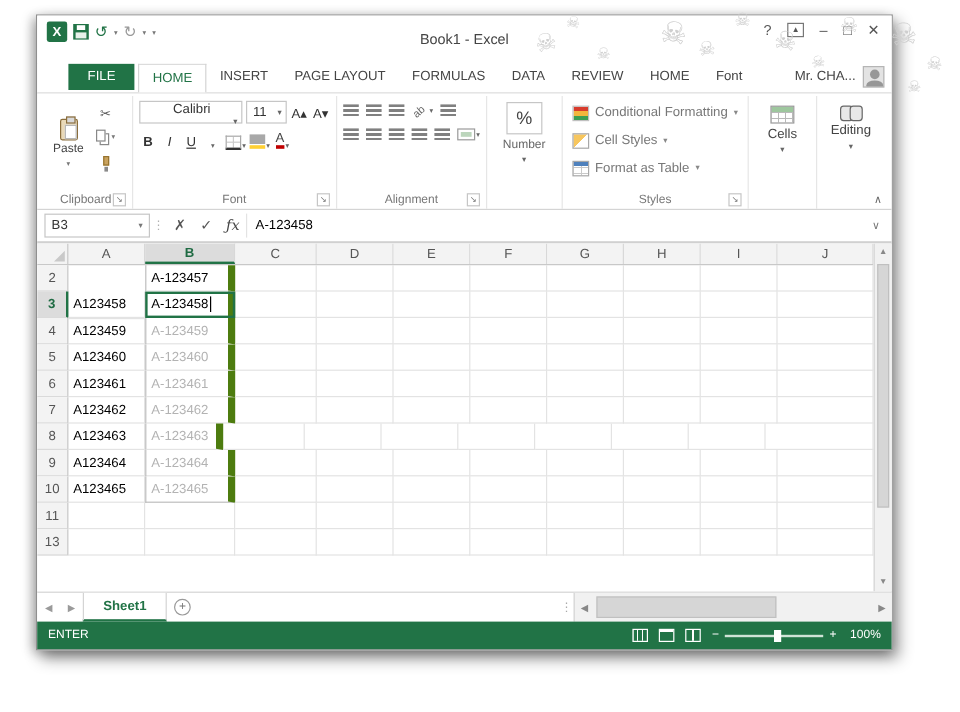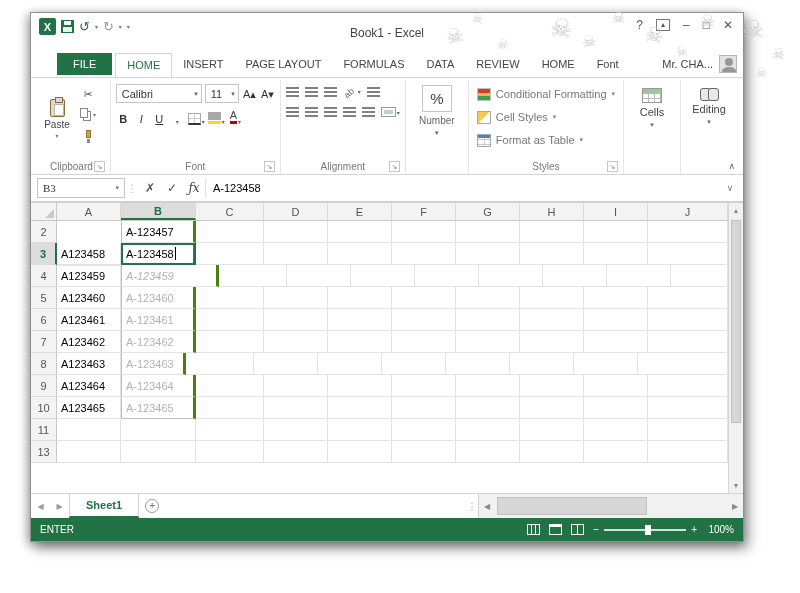--- a/index.html
+++ b/index.html
@@ -68,21 +68,21 @@
     font-size:11px; color:#555; gap:2px; }
   .i-copy { width:8px; height:10px; border:1px solid #888; background:#fff;
     box-shadow:3px 3px 0 -1px #fff, 3px 3px 0 0 #888; margin:0 3px 3px 0; }
   .i-paint { width:5px; height:8px; background:#c9a25e; border:1px solid #97742f; position:relative; }
   .i-paint::after { content:""; position:absolute; left:0; top:8px; width:3px; height:4px; background:#8a8a8a; }
 
   .fontrow1 { display:flex; gap:3px; align-items:center; padding-top:4px; }
   .combo { border:1px solid #c6c6c6; background:#fff; font-size:11px; color:#333;
     display:flex; align-items:center; height:19px; padding:0 3px 0 5px; }
   .combo .arr { margin-left:auto; font-size:7px; color:#666; padding-left:3px; }
-  .font-name { width:86px; }
+  .font-name { width:86px;flex-direction:column; }
   .font-size { width:34px; }
   .fontrow2 { display:flex; align-items:center; gap:3px; padding-top:6px; }
   .fbtn { min-width:15px; height:18px; display:flex; align-items:end; justify-content:center;
     font-size:11px; color:#333; gap:1px; padding-bottom:2px; }
   .fbtn .arr { font-size:6px; color:#666; }
   .bold { font-weight:bold; } .italic { font-style:italic; } .under { text-decoration:underline; }
   .i-borders { width:13px; height:12px; border:1px solid #a9a9a9; border-bottom:2px solid #333;
     background:linear-gradient(#ccc,#ccc) center/100% 1px no-repeat, linear-gradient(#ccc,#ccc) center/1px 100% no-repeat; }
   .i-fill { width:13px; height:8px; background:#a8a8a8; position:relative; margin-bottom:5px; }
   .i-fill::after { content:""; position:absolute; left:0; right:0; bottom:-4px; height:3px; background:#ffd034; }
@@ -128,21 +128,21 @@
   .i-binoc { width:19px; height:12px; position:relative; }
   .i-binoc::before,.i-binoc::after { content:""; position:absolute; top:0; width:9px; height:11px;
     border:1px solid #666; border-radius:3px; background:#e8e8e8; }
   .i-binoc::before { left:0; } .i-binoc::after { right:0; }
   .collapse-ribbon { position:absolute; right:8px; bottom:3px; font-size:9px; color:#666; }
 
   
   .fbar { height:28px; display:flex; align-items:center; border-bottom:2px solid #d0d0d0;
     background:#fff; padding:3px 4px 3px 6px; flex:0 0 auto; }
   .namebox { width:88px; height:20px; border:1px solid #c6c6c6; display:flex; align-items:center;
-    font-size:11px; color:#333; padding:0 5px; background:#fff;font-family:Liberation Serif, serif; }
+    font-size:11px; color:#333; padding:0 5px; background:#fff; }
   .namebox .arr { margin-left:auto; font-size:7px; color:#777; }
   .fdots { width:14px; text-align:center; color:#b0b0b0; font-size:10px; }
   .fbtn2 { width:22px; height:20px; display:flex; align-items:center; justify-content:center;
     font-size:12px; color:#555; }
   .fx { font-style:italic; font-family:"DejaVu Serif", serif; font-size:12px; color:#444; }
   .finput { flex:1; height:20px; border-left:1px solid #e3e3e3; display:flex; align-items:center;
     padding-left:7px; font-size:11px; color:#000; }
   .fexpand { width:18px; text-align:center; color:#777; font-size:9px; }
 
   
@@ -155,21 +155,21 @@
   .chdr { display:flex; align-items:center; justify-content:center; font-size:11px; color:#555;
     border-right:1px solid #d8d8d8; background:#f3f3f3; }
   .chdr.active { background:#dcdcdc; color:#1f6b43; border-bottom:2px solid #217346; font-weight:bold; }
   .grow { height:22px; display:flex; flex:0 0 auto; }
   .rhdr { width:26px; flex:0 0 auto; display:flex; align-items:center; justify-content:center;
     font-size:11px; color:#555; background:#f3f3f3; border-right:1px solid #c8c8c8; border-bottom:1px solid #dadada; }
   .rhdr.active { background:#dcdcdc; color:#1f6b43; border-right:2px solid #217346; font-weight:bold; }
   .cell { display:flex; align-items:center; padding:0 4px; font-size:11px; color:#000;
     border-right:1px solid #e3e3e3; border-bottom:1px solid #e3e3e3; white-space:nowrap; overflow:hidden; }
   .cell.preview { color:#b3b3b3; }
-  .cell.brange { border-left:1px solid #bdbdbd; border-right:3px solid #4d7c0f; }
+  .cell.brange { border-left:1px solid #bdbdbd; border-right:6px solid #4d7c0f; }
   .cell.blast { border-bottom:1px solid #bdbdbd; }
   .cell.active-cell { outline:2px solid #217346; outline-offset:-2px; background:#fff; z-index:2; }
   .cell.active-cell::after { content:""; width:1px; height:13px; background:#000; margin-left:1px; }
 
   .vscroll { width:15px; flex:0 0 auto; border-left:1px solid #d4d4d4; background:#f1f1f1;
     display:flex; flex-direction:column; }
   .vs-btn { height:15px; display:flex; align-items:center; justify-content:center; font-size:7px; color:#888; }
   .vs-track { flex:1; position:relative; }
   .vs-thumb { position:absolute; left:2px; right:2px; top:2px; height:78%; background:#d6d6d6; border:1px solid #c0c0c0; }
 
@@ -491,21 +491,21 @@
             <div class="cell" style="width: 64px;"></div>
             <div class="cell" style="width: 64px;"></div>
             <div class="cell" style="width: 64px;"></div>
             <div class="cell" style="width: 64px;"></div>
             <div class="cell" style="width: 64px;"></div>
             <div class="cell" style="flex: 1 1 0%;"></div>
           </div>
           <div class="grow">
             <div class="rhdr">4</div>
             <div class="cell" style="width: 64px;">A123459</div>
-            <div class="cell brange preview" style="width: 98px; font-style: italic;">A-123459</div>
+            <div class="cell brange preview" style="width: 75px;">A-123459</div>
             <div class="cell" style="width: 68px;"></div>
             <div class="cell" style="width: 64px;"></div>
             <div class="cell" style="width: 64px;"></div>
             <div class="cell" style="width: 64px;"></div>
             <div class="cell" style="width: 64px;"></div>
             <div class="cell" style="width: 64px;"></div>
             <div class="cell" style="width: 64px;"></div>
             <div class="cell" style="flex: 1 1 0%;"></div>
           </div>
           <div class="grow">

